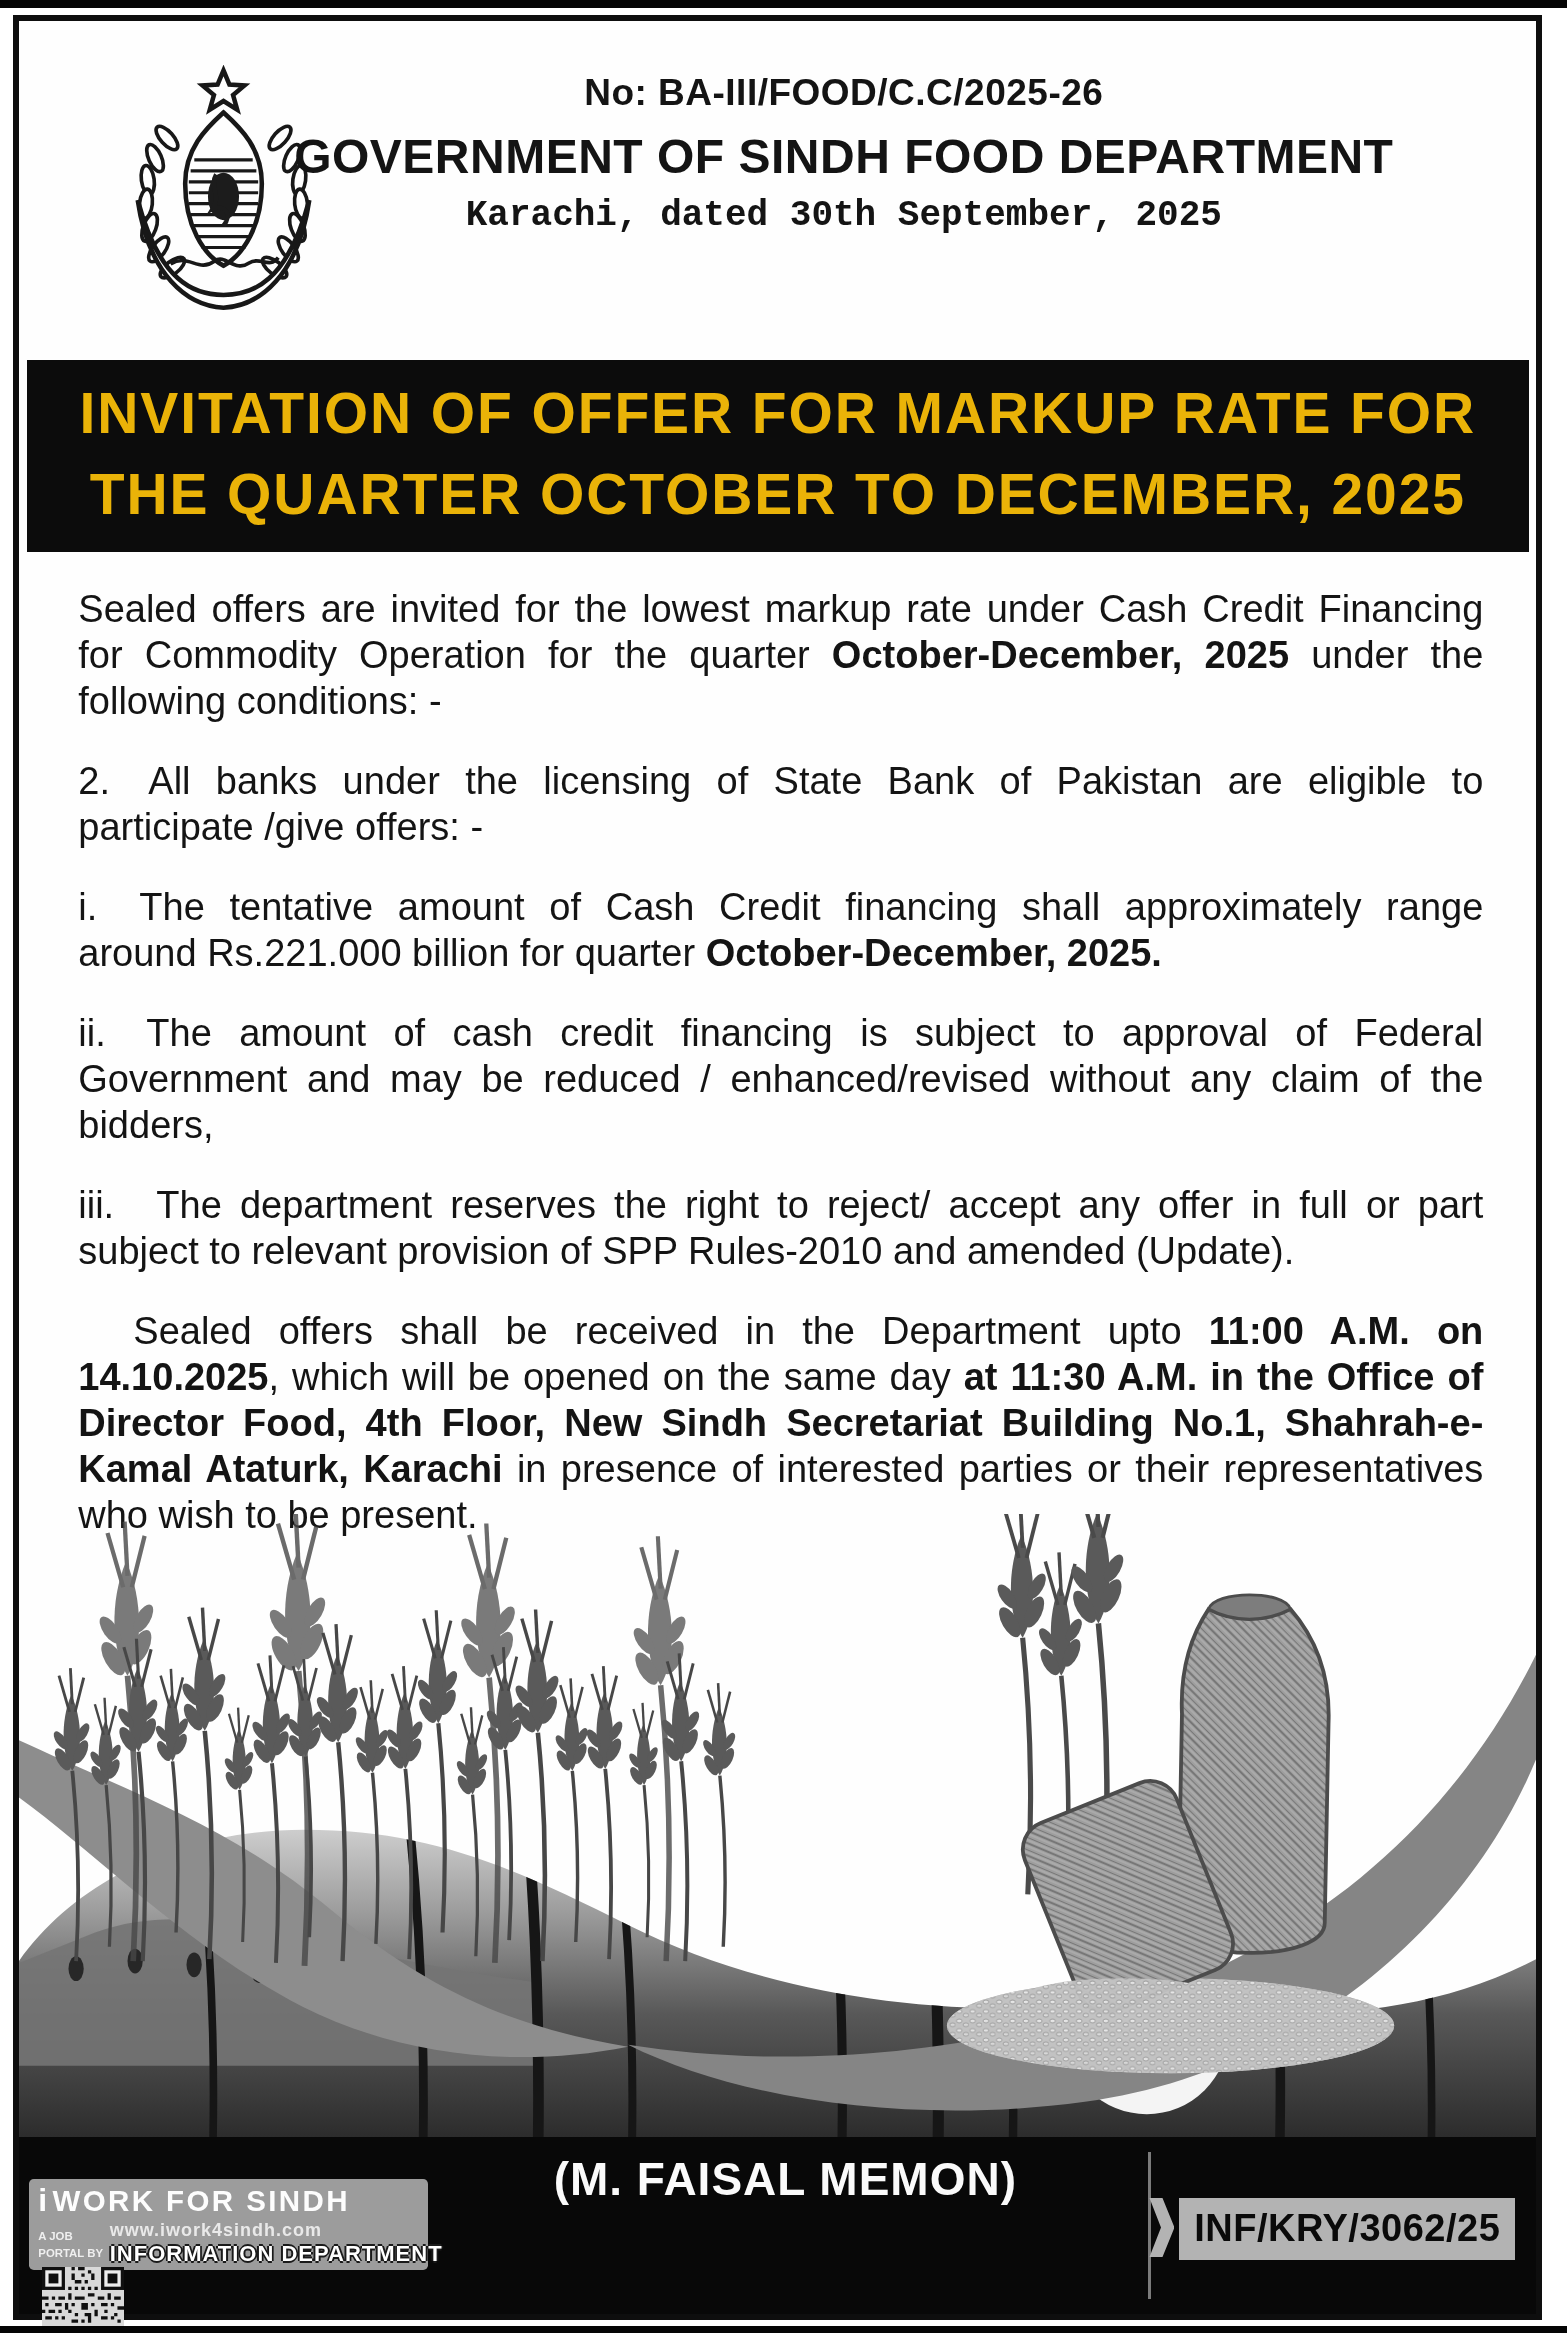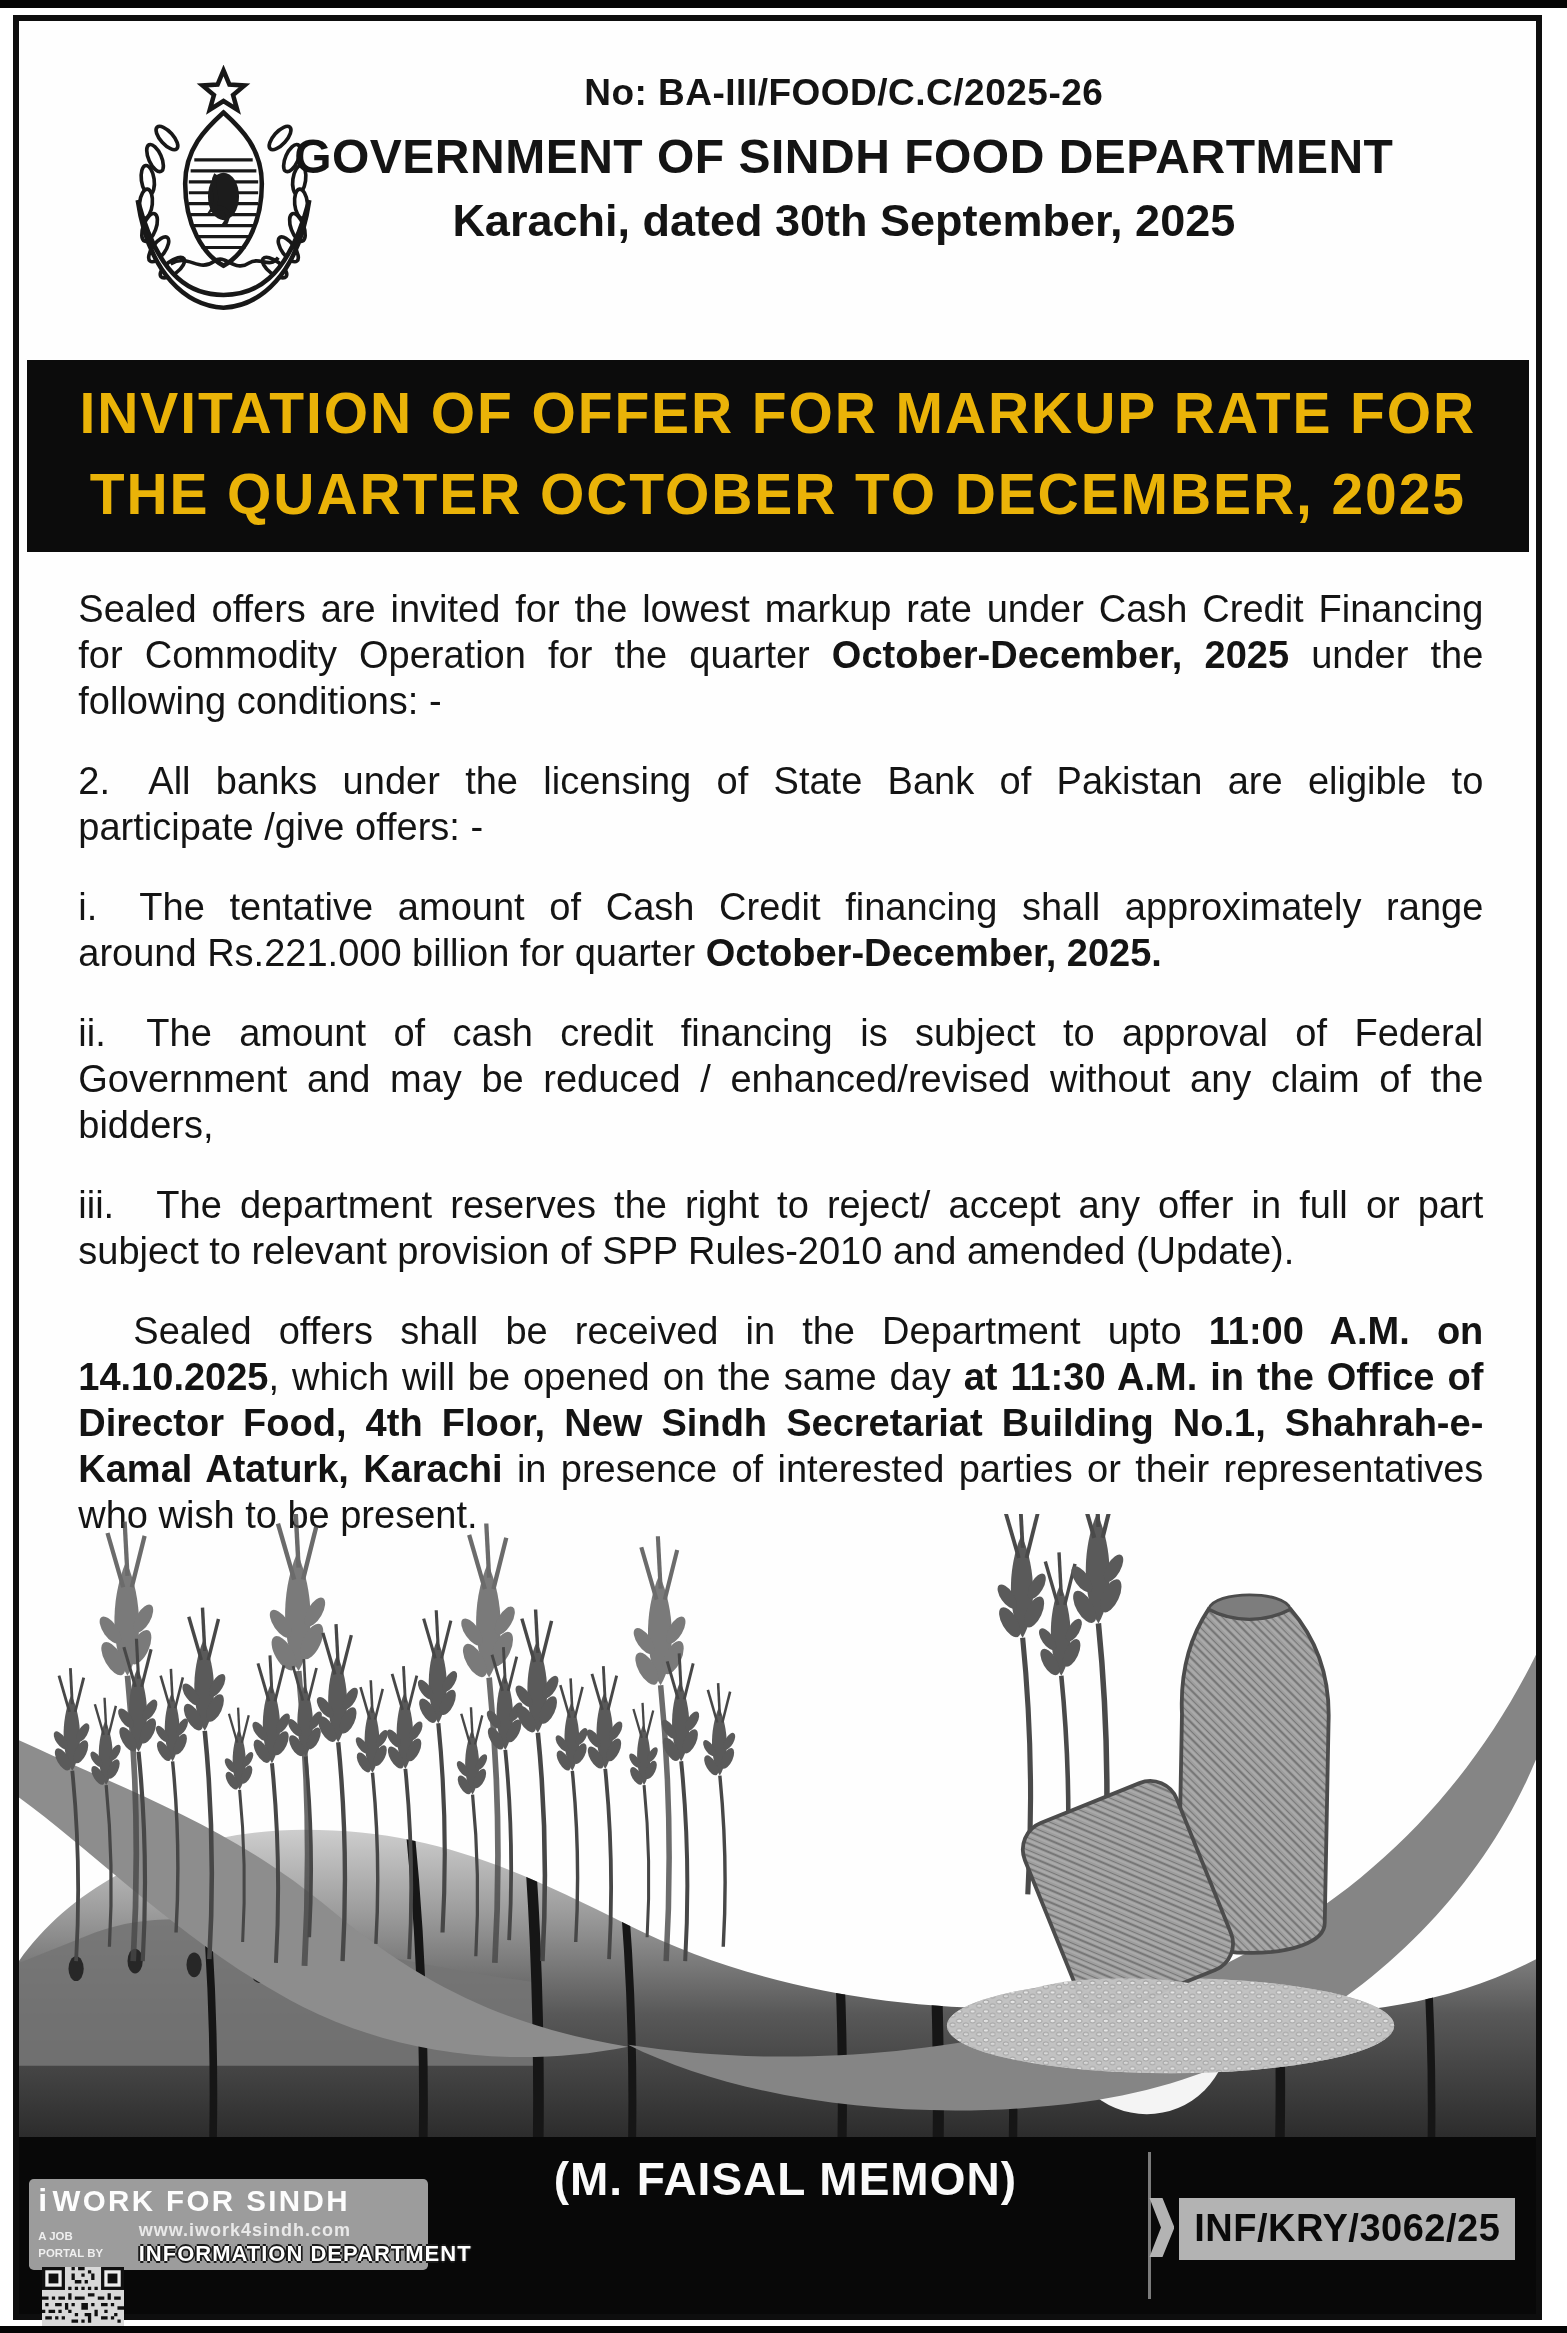--- a/index.html
+++ b/index.html
@@ -9,21 +9,21 @@
   .bottom-bar{position:absolute;left:0;top:2326px;width:1567px;height:6.7px;background:#050505;}
 
   .frame{position:absolute;left:13.3px;top:15px;width:1529px;height:2305px;box-sizing:border-box;border:6.7px solid #0e0e0e;background:#fefefe;}
 
   
   .hdr{position:relative;height:335px;}
   .emblem{position:absolute;left:95px;top:44px;width:219px;height:255px;}
   .hdr-text{position:absolute;left:228px;right:96px;top:51px;text-align:center;}
   .ref{font-size:37px;font-weight:700;letter-spacing:0.5px;}
   .dept{font-size:48px;font-weight:700;margin-top:15px;letter-spacing:0.5px;}
-  .dateline{font-size:45px;font-weight:700;margin-top:11.4px;}
+  .dateline{font-size:36px;font-weight:700;margin-top:11.4px;font-family:Liberation Mono, monospace;}
 
   
   .banner{margin:3.8px 7.6px 0 7.6px;background:#0c0c0c;color:#eab308;text-align:center;
           font-weight:700;font-size:57px;line-height:1.42;letter-spacing:1.9px;
           padding:13.3px 5.7px 17px 5.7px;}
 
   
   .body-text{padding:0 53px 0 59px;font-size:38px;line-height:46px;text-align:justify;}
   .body-text p{margin:34px 0 34px 0;}
   .num{display:inline-block;font-weight:400;}
@@ -35,21 +35,21 @@
   .art{position:absolute;left:0;right:0;bottom:177px;height:623px;overflow:hidden;}
   .art svg{display:block;width:100%;height:100%;}
 
   
   .ftr{position:absolute;left:0;right:0;bottom:0;height:177px;background:#080808;}
   .badge{position:absolute;left:9.5px;top:42px;width:399px;height:91px;background:#9c9c9c;
          border-radius:4.8px;box-sizing:border-box;padding:4.8px 6.7px 4.8px 9.5px;display:flex;align-items:stretch;flex-direction:column;}
   .badge-left{flex:1;min-width:0;}
   .badge-title{font-size:29.5px;font-weight:700;color:#fdfdfd;letter-spacing:2.4px;line-height:1.05;white-space:nowrap;}
   .ico-i{font-weight:700;font-size:32px;margin-right:2.9px;}
-  .badge-mid{display:flex;margin-top:2.9px;align-items:flex-start;gap:29px;}
+  .badge-mid{display:flex;margin-top:2.9px;align-items:flex-start;}
   .badge-small{font-size:11.4px;font-weight:700;color:#efefef;line-height:1.5;margin-right:6.7px;margin-top:7.6px;white-space:nowrap;}
   .badge-right-col{min-width:0;}
   .badge-url{font-size:18px;font-weight:700;color:#e9e9e9;letter-spacing:1px;white-space:nowrap;}
   .badge-dept{font-size:22px;font-weight:700;color:#ffffff;letter-spacing:1px;white-space:nowrap;
               text-shadow:-1.9px 0 0 #1a1a1a,1.9px 0 0 #1a1a1a,0 -1.9px 0 #1a1a1a,0 1.9px 0 #1a1a1a;}
   .qr{width:82px;height:82px;flex:0 0 auto;margin-left:3.8px;}
   .qr svg{width:100%;height:100%;display:block;}
 
   .sig{position:absolute;left:433px;width:666px;top:15px;text-align:center;color:#fafafa;}
   .sig-name{font-size:46px;font-weight:700;letter-spacing:1px;}

